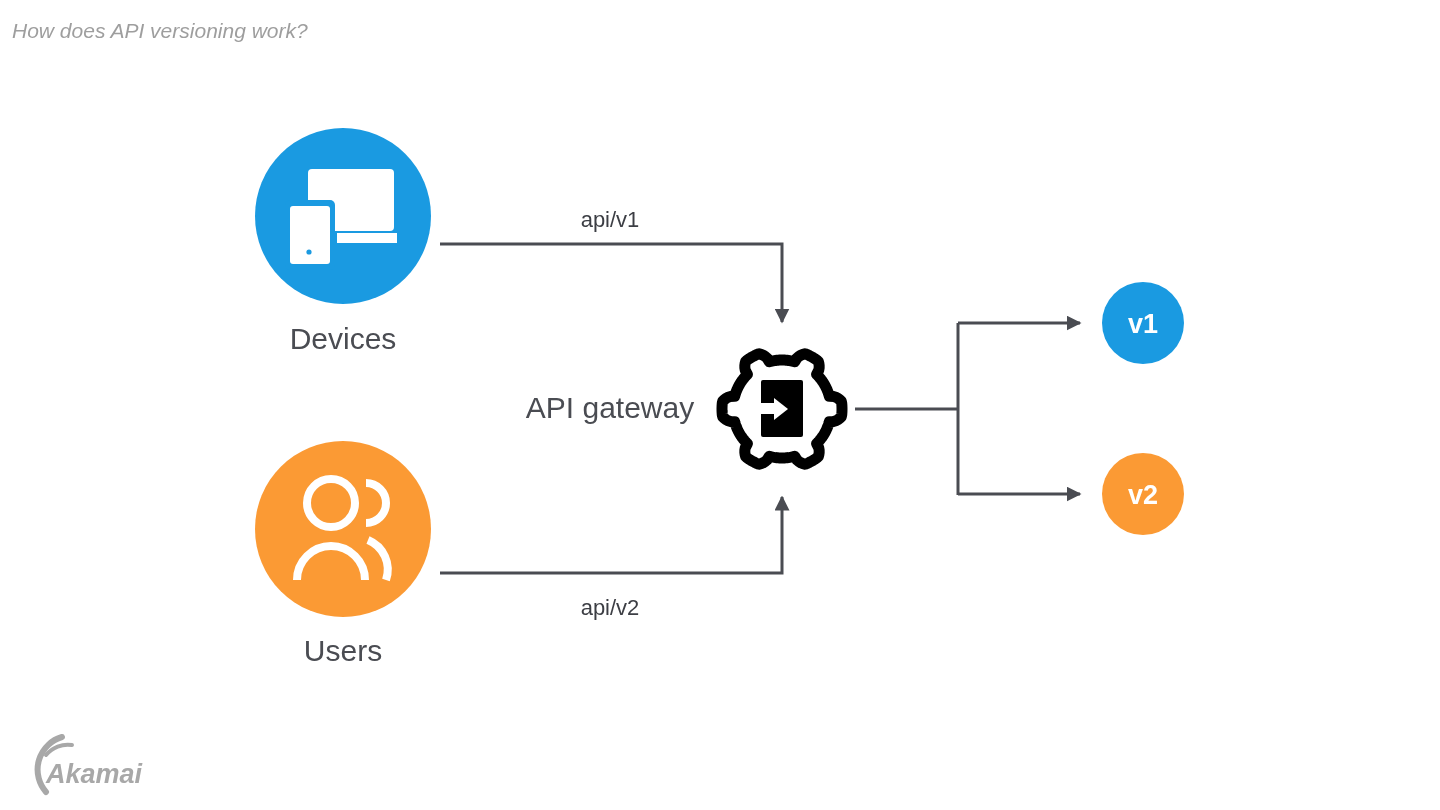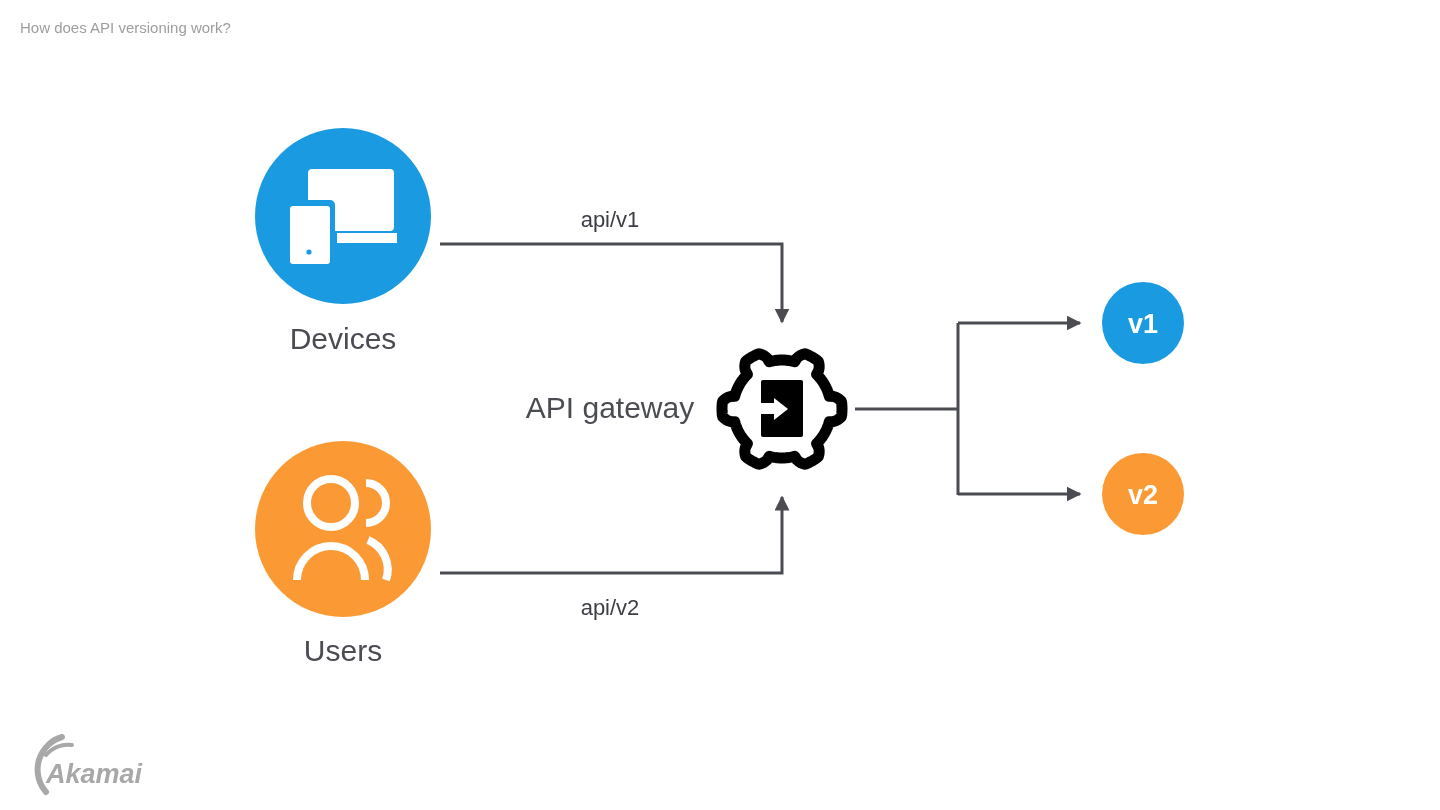--- a/index.html
+++ b/index.html
@@ -9,25 +9,26 @@
   }
   body {
     width: 1440px;
     height: 810px;
     position: relative;
     overflow: hidden;
     font-family: "Liberation Sans", sans-serif;
   }
   .page-title {
     position: absolute;
-    left: 20px;
+    left: 12px;
     top: 19px;
-    font-size: 15px;
+    font-size: 21px;
     color: #9e9e9e;
     font-family: "Liberation Sans", sans-serif;
+    font-style: italic;
   }
   svg.diagram {
     position: absolute;
     left: 0;
     top: 0;
     width: 1440px;
     height: 810px;
   }
   .node-label {
     font-family: "Liberation Sans", sans-serif;

